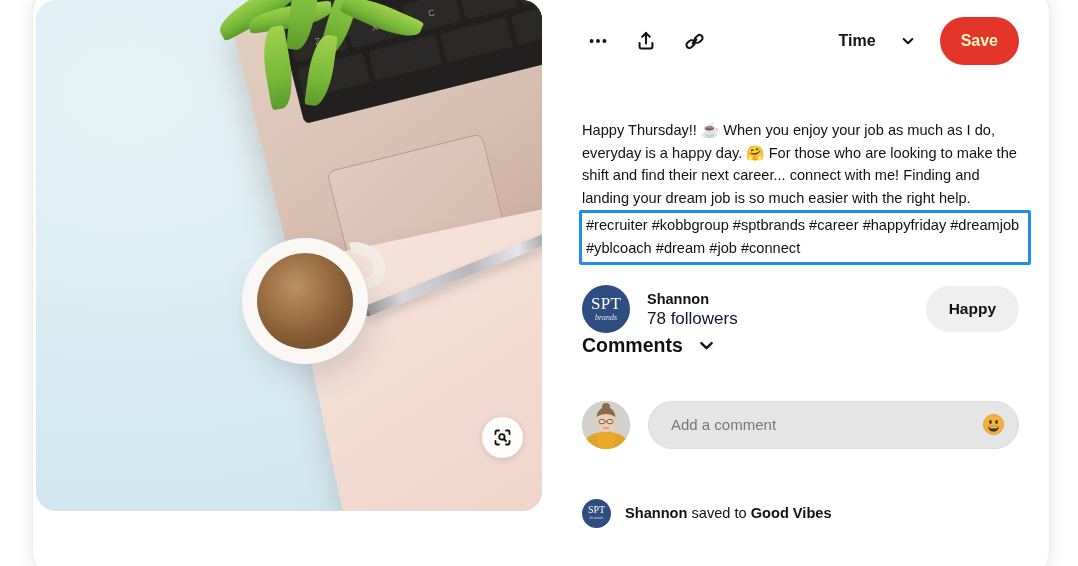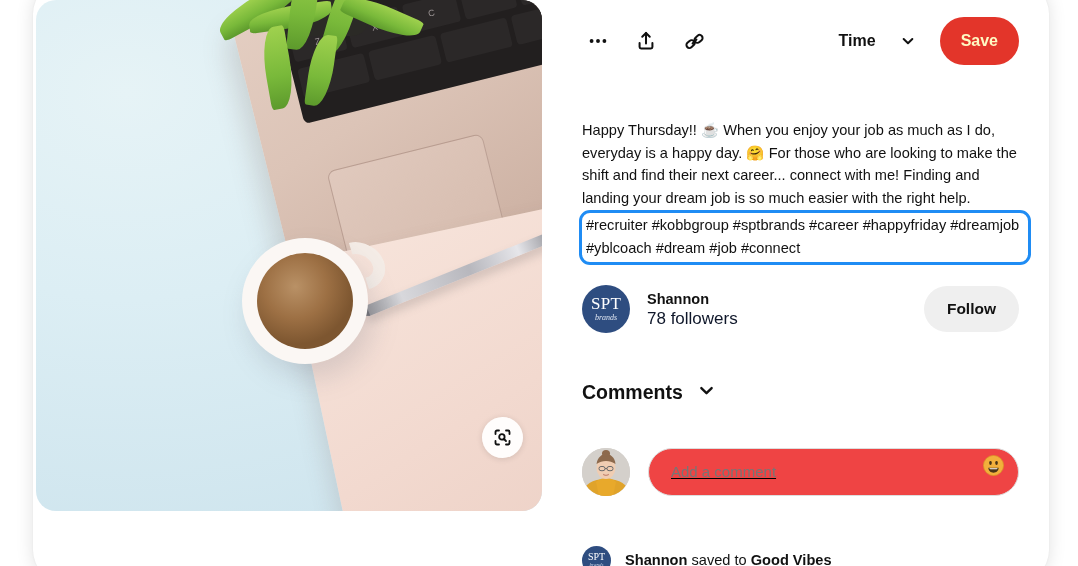--- a/index.html
+++ b/index.html
@@ -278,21 +278,21 @@
   .desc-hl {
     display: inline;
     box-decoration-break: clone;
     -webkit-box-decoration-break: clone;
   }
   .hl-box {
     position: relative;
     display: block;
     margin-top: 1px;
     border: 3px solid #1f8cf4;
-    border-radius: 11px;
+    border-radius: 2px;
     padding: 1px 4px 2px 4px;
     width: 452px;
     margin-left: -3px;
   }
 
   
   .creator-row {
     display: flex;
     align-items: center;
     margin-top: 19px;
@@ -349,23 +349,22 @@
     color: #111111;
     font-size: 15.5px;
     font-weight: 700;
     cursor: pointer;
     font-family: "Liberation Sans", sans-serif;
   }
 
   
   .comments-header {
     display: flex;
-    align-items: flex-start;
+    align-items: center;
     gap: 14px;
-    margin-top: 47px;
     background: transparent;
     border: none;
     padding: 0;
     cursor: pointer;
   }
   .comments-title {
     font-size: 19.5px;
     font-weight: 700;
     color: #111111;
     font-family: "Liberation Sans", sans-serif;
@@ -385,23 +384,23 @@
     position: relative;
     background: #cfcbc6;
   }
   .comment-input-wrap {
     margin-left: 18px;
     flex: 1;
     height: 48px;
     border: 1px solid #dddddd;
     border-radius: 24px;
     display: flex;
+    align-items: center;
     padding: 0 8px 0 22px;
-    background: #ef4444;
-    text-decoration: underline;
+    background: #e5e5e5;
   }
   .comment-input {
     flex: 1;
     border: none;
     outline: none;
     font-size: 15px;
     color: #111111;
     font-family: "Liberation Sans", sans-serif;
     background: transparent;
   }
@@ -563,21 +562,21 @@
 
       <div class="creator-row">
         <div class="avatar-spt">
           <div class="spt-main">SPT</div>
           <div class="spt-sub">brands</div>
         </div>
         <div class="creator-meta">
           <div class="creator-name">Shannon</div>
           <div class="creator-followers">78 followers</div>
         </div>
-        <button class="follow-btn">Follow</button>
+        <button class="follow-btn">Happy</button>
       </div>
 
       <button class="comments-header">
         <span class="comments-title">Comments</span>
         <svg width="19" height="19" viewBox="0 0 24 24" fill="none" stroke="#111" stroke-width="3" stroke-linecap="round" stroke-linejoin="round">
           <path d="M5.5 9 12 15.4 18.5 9"></path>
         </svg>
       </button>
 
       <div class="comment-row">

